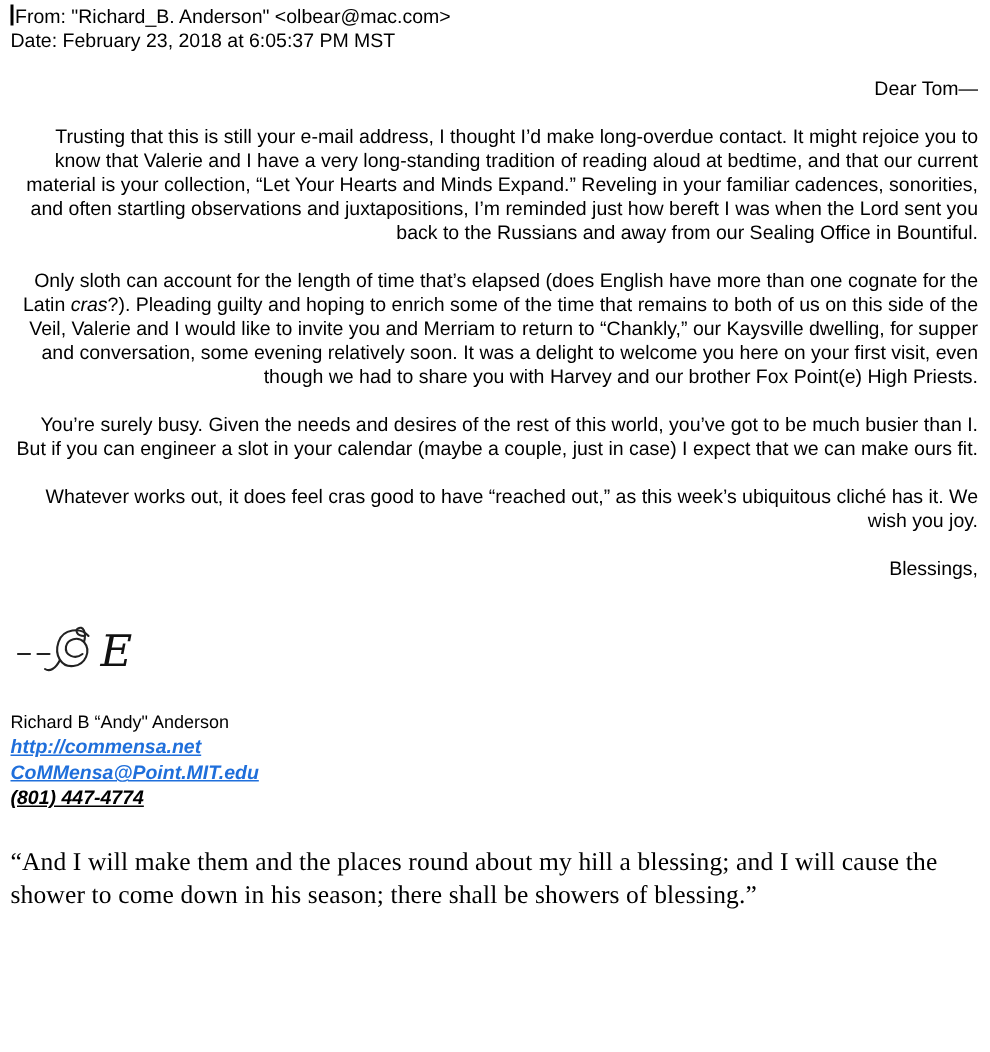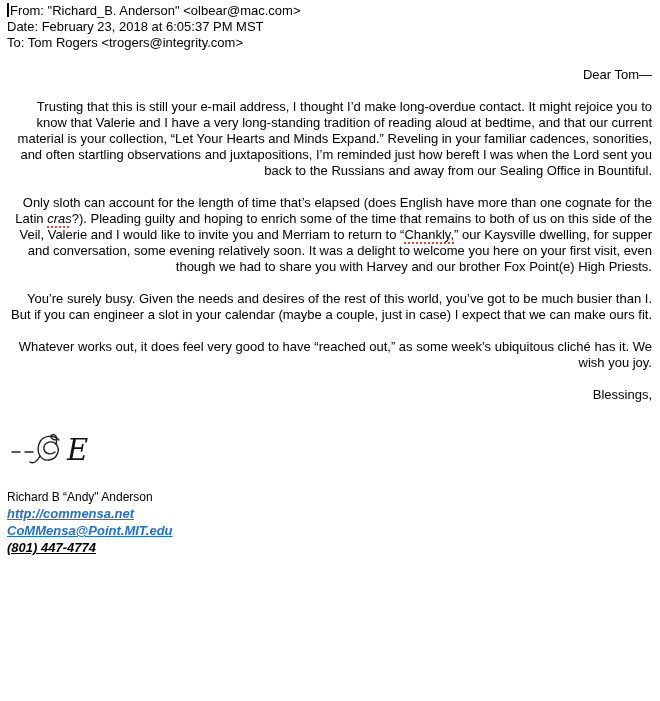--- a/index.html
+++ b/index.html
@@ -32,21 +32,20 @@
     height: 14px;
     background: #000;
     vertical-align: -2px;
     margin-right: 1px;
   }
   .para {
     margin: 0 0 16px 0;
     text-align: right;
   }
   .misspelled {
-    text-decoration: underline;
     text-decoration-style: dotted;
     text-decoration-color: #ff3b30;
     text-decoration-thickness: 2px;
     text-underline-offset: 3px;
     text-decoration-skip-ink: none;
   }
   .it {
     font-style: italic;
   }
   .closing {
@@ -92,32 +91,31 @@
   }
 </style>
 </head>
 <body>
 
 <div class="email">
 
   <div class="headers">
     <div class="hline"><span class="caret"></span><span>From: "Richard_B. Anderson" &lt;olbear@mac.com&gt;</span></div>
     <div class="hline">Date: February 23, 2018 at 6:05:37 PM MST</div>
-    <div class="hline">To: Tom Rogers &lt;trogers@integrity.com&gt;</div>
   </div>
 
   <div class="para">Dear Tom—</div>
 
   <div class="para">Trusting that this is still your e-mail address, I thought I’d make long-overdue contact. It might rejoice you to know that Valerie and I have a very long-standing tradition of reading aloud at bedtime, and that our current material is your collection, “Let Your Hearts and Minds Expand.” Reveling in your familiar cadences, sonorities, and often startling observations and juxtapositions, I’m reminded just how bereft I was when the Lord sent you back to the Russians and away from our Sealing Office in Bountiful.</div>
 
   <div class="para"><span>Only sloth can account for the length of time that’s elapsed (does English have more than one cognate for the Latin </span><span class="misspelled it">cras</span><span>?). Pleading guilty and hoping to enrich some of the time that remains to both of us on this side of the Veil, Valerie and I would like to invite you and Merriam to return to “</span><span class="misspelled">Chankly,</span><span>” our Kaysville dwelling, for supper and conversation, some evening relatively soon. It was a delight to welcome you here on your first visit, even though we had to share you with Harvey and our brother Fox Point(e) High Priests.</span></div>
 
   <div class="para">You’re surely busy. Given the needs and desires of the rest of this world, you’ve got to be much busier than I. But if you can engineer a slot in your calendar (maybe a couple, just in case) I expect that we can make ours fit.</div>
 
-  <div class="para">Whatever works out, it does feel very good to have “reached out,” as some week’s ubiquitous cliché has it. We wish you joy.</div>
+  <div class="para">Whatever works out, it does feel cras good to have “reached out,” as this week’s ubiquitous cliché has it. We wish you joy.</div>
 
   <div class="para closing">Blessings,</div>
 
   <div class="monogram">
     <svg width="110" height="44" viewBox="0 0 110 44">
       <g stroke="#222222" fill="none" stroke-width="1.4" stroke-linecap="round">
         <line x1="5" y1="25" x2="13" y2="25"></line>
         <line x1="18" y1="25" x2="26" y2="25"></line>
         <path d="M52,13 C47,7 35,8 32,17 C29,26 34,34 42,33 C50,32 54,23 49,17 C45,13 38,15 37,20 C36,26 43,29 48,25"></path>
         <path d="M49,17 C51,10 48,6 45,8 C43,9 44,13 49,13"></path>
@@ -125,15 +123,16 @@
       </g>
       <text x="60" y="33" font-family="DejaVu Serif, serif" font-style="italic" font-size="29" fill="#111111">E</text>
     </svg>
   </div>
 
   <div class="sig-name">Richard B “Andy" Anderson</div>
   <div class="sig-row"><a href="#" class="sig-link">http://commensa.net</a></div>
   <div class="sig-row"><a href="#" class="sig-link">CoMMensa@Point.MIT.edu</a></div>
   <div class="sig-phone">(801) 447-4774</div>
 
+  <div class="quote">“And I will make them and the places round about my hill a blessing; and I will cause the shower to come down in his season; there shall be showers of blessing.”</div>
 
 
 </div>
 
 </body></html>

